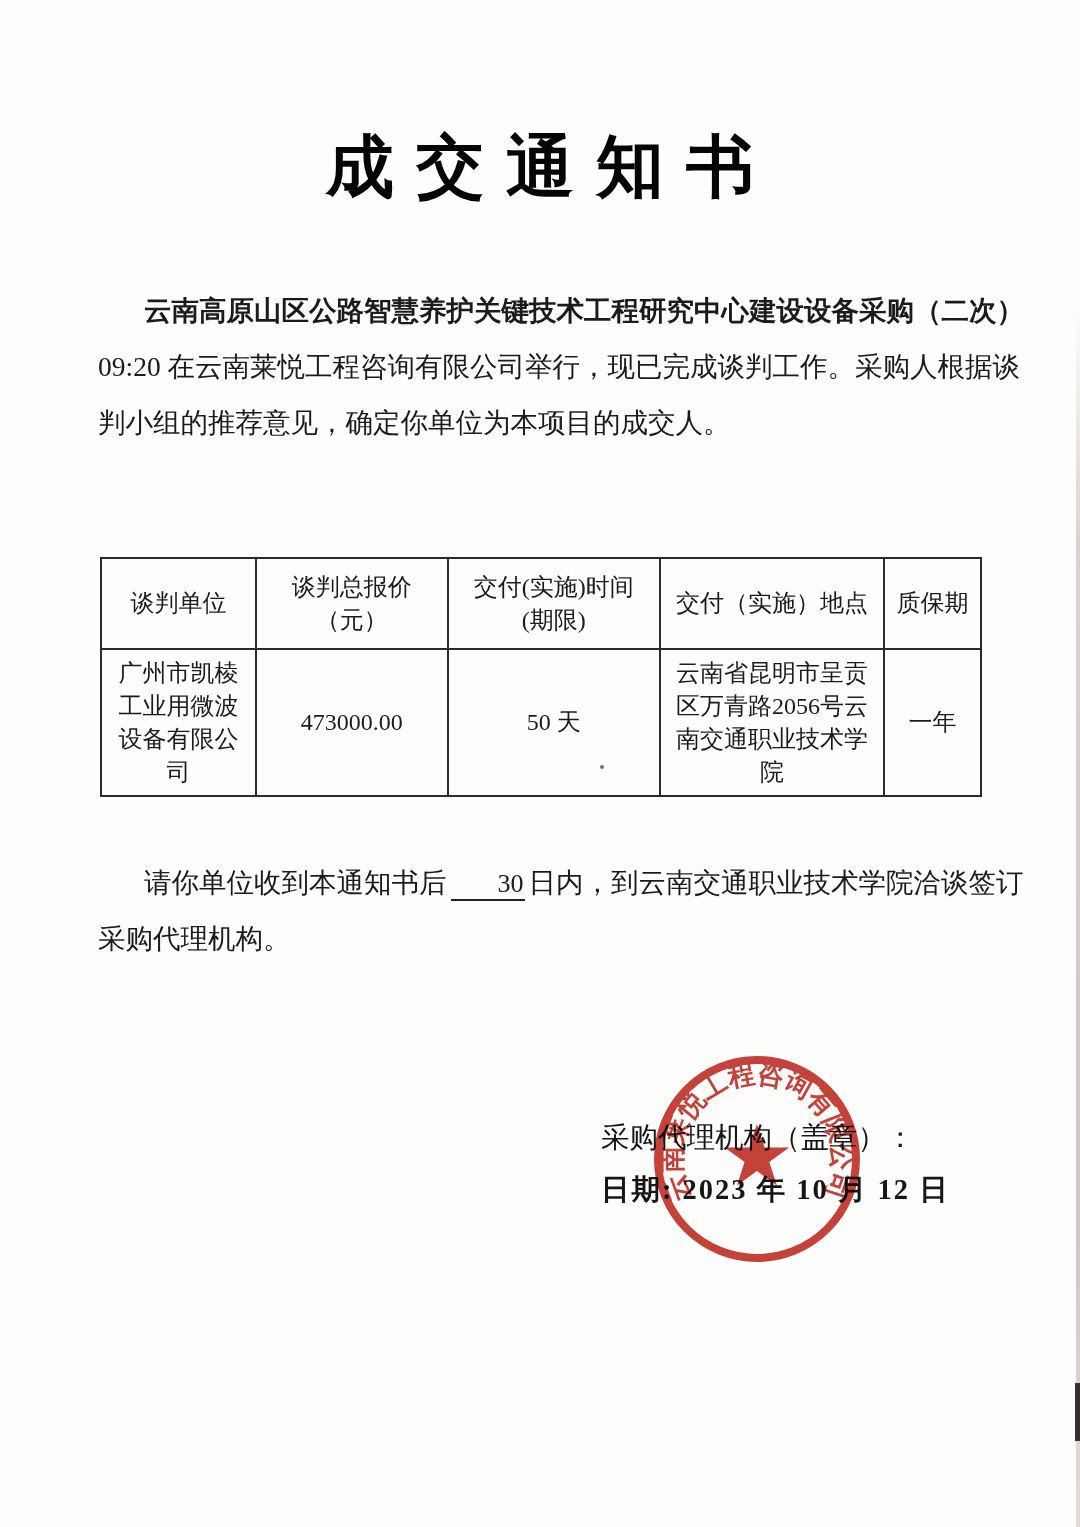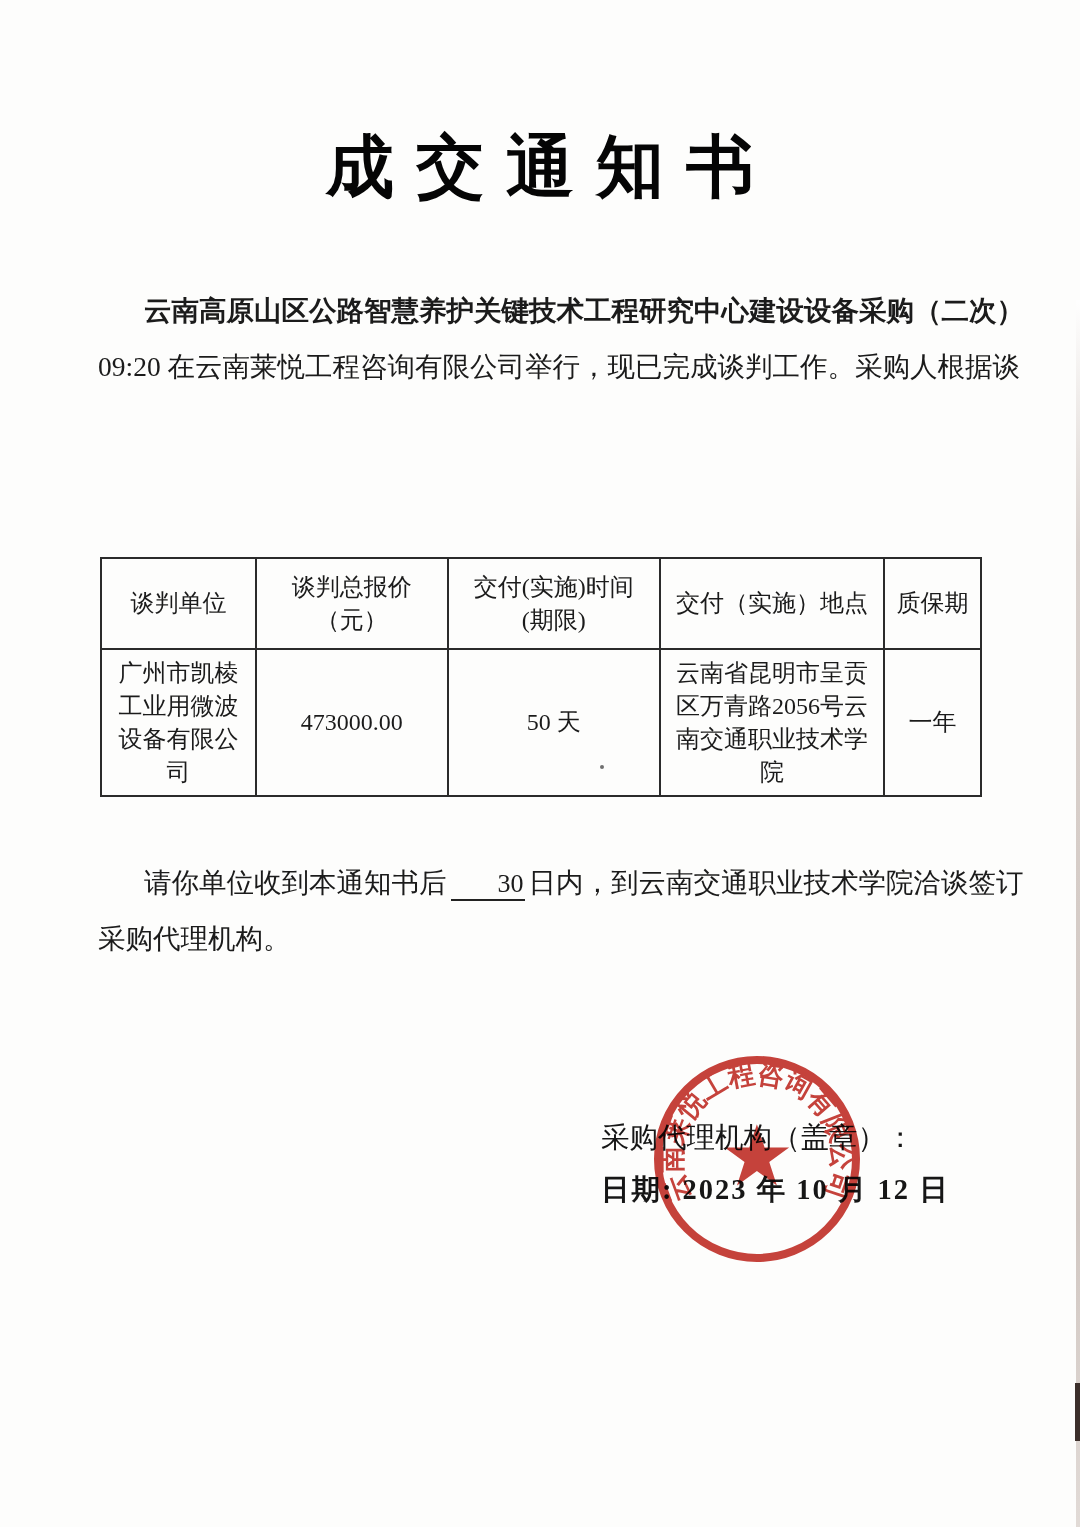--- a/index.html
+++ b/index.html
@@ -163,20 +163,21 @@
 <body>
 
 <div class="page">
 
   <h1 class="doc-title">成交通知书</h1>
 
 
   <div class="para para-1">
     <div class="pline indent bold">云南高原山区公路智慧养护关键技术工程研究中心建设设备采购（二次）</div>
     <div class="pline">09:20 在云南莱悦工程咨询有限公司举行，现已完成谈判工作。采购人根据谈</div>
+    <div class="pline">判小组的推荐意见，确定你单位为本项目的成交人。</div>
   </div>
 
   <table class="award-table">
     <colgroup>
       <col style="width:17.6%">
       <col style="width:21.8%">
       <col style="width:24.1%">
       <col style="width:25.5%">
       <col style="width:11.0%">
     </colgroup>

